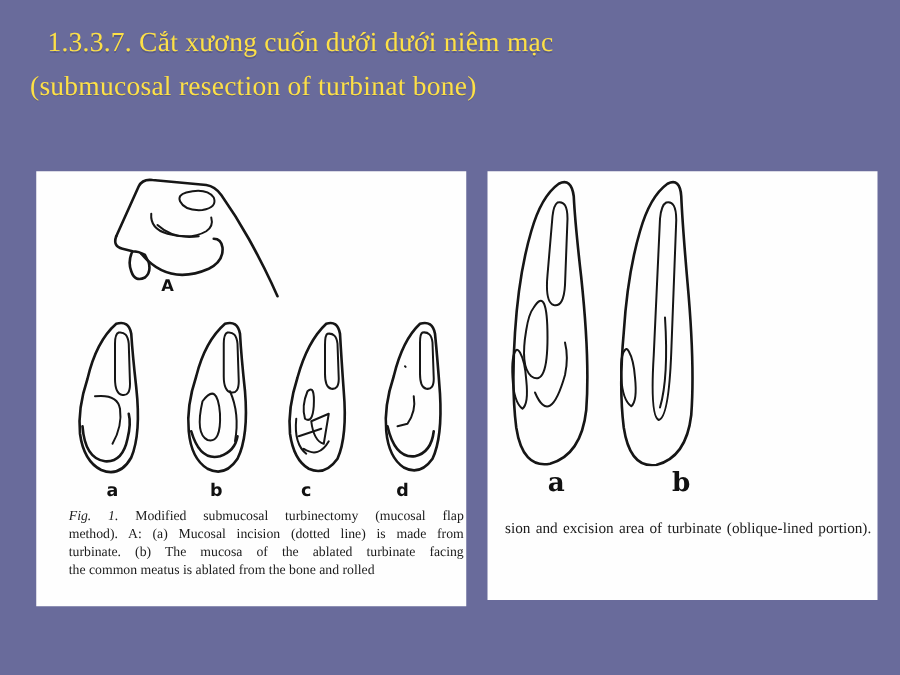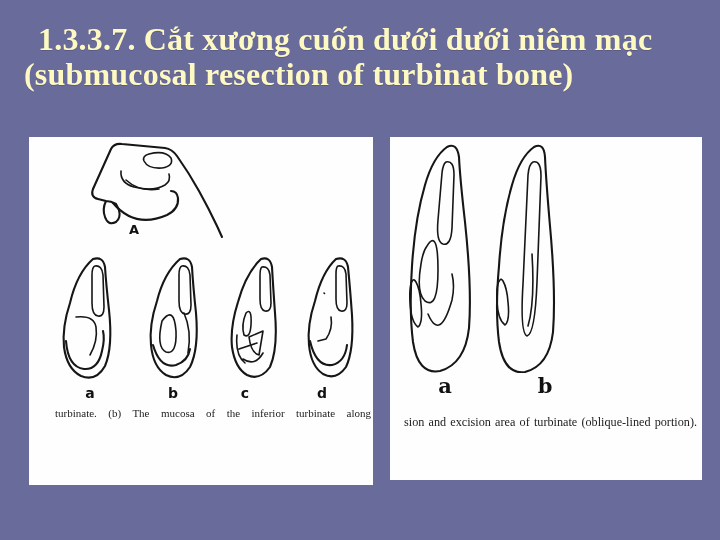--- a/index.html
+++ b/index.html
@@ -2,21 +2,21 @@
 <html><head>
 <meta charset="utf-8">
 <style>
   html,body{margin:0;padding:0;}
   body{
     width:720px;height:540px;position:relative;overflow:hidden;
     background:#696b9b;
     font-family:"Liberation Serif", serif;
   }
   .slide-title-line{
-    position:absolute;color:#fef9c3;font-weight:bold;font-size:32px;
+    position:absolute;color:#fde047;font-weight:normal;font-size:22px;
     letter-spacing:0.2px;white-space:nowrap;
     text-shadow:0 1px 0 rgba(0,0,0,0.15);
   }
   #title-line-1{left:38px;top:21px;}
   #title-line-2{left:24px;top:56px;}
   .panel{
     position:absolute;background:#fefefe;
   }
   #left-panel{left:29px;top:137px;width:344px;height:348px;}
   #right-panel{left:390px;top:137px;width:312px;height:343px;}
@@ -100,21 +100,27 @@
     </g>
   </svg>
 
   <div class="fig-label label-A" style="left:100px;top:85px;">A</div>
   <div class="fig-label label-small" style="left:50px;top:248px;">a</div>
   <div class="fig-label label-small" style="left:133px;top:248px;">b</div>
   <div class="fig-label label-small" style="left:205px;top:248px;">c</div>
   <div class="fig-label label-small" style="left:282px;top:248px;">d</div>
 
   <div class="caption" id="left-caption">
-    <div class="cap-line">turbinate. (b) The mucosa of the inferior turbinate along</div>
+    <div class="cap-line">
+      <span class="fig-ital">Fig. 1.</span>
+      <span>Modified submucosal turbinectomy (mucosal flap</span>
+    </div>
+    <div class="cap-line">method). A: (a) Mucosal incision (dotted line) is made from</div>
+    <div class="cap-line">turbinate. (b) The mucosa of the ablated turbinate facing</div>
+    <div class="cap-line last">the common meatus is ablated from the bone and rolled</div>
   </div>
 </div>
 
 <div class="panel" id="right-panel">
 
   <svg style="left:0;top:0;" width="312" height="236" viewBox="0 0 312 236">
     <defs>
       <pattern id="hatchR" width="6" height="6" patternUnits="userSpaceOnUse" patternTransform="rotate(45)">
         <line x1="1" y1="0" x2="1" y2="6" stroke="#161616" stroke-width="1.5"></line>
       </pattern>

